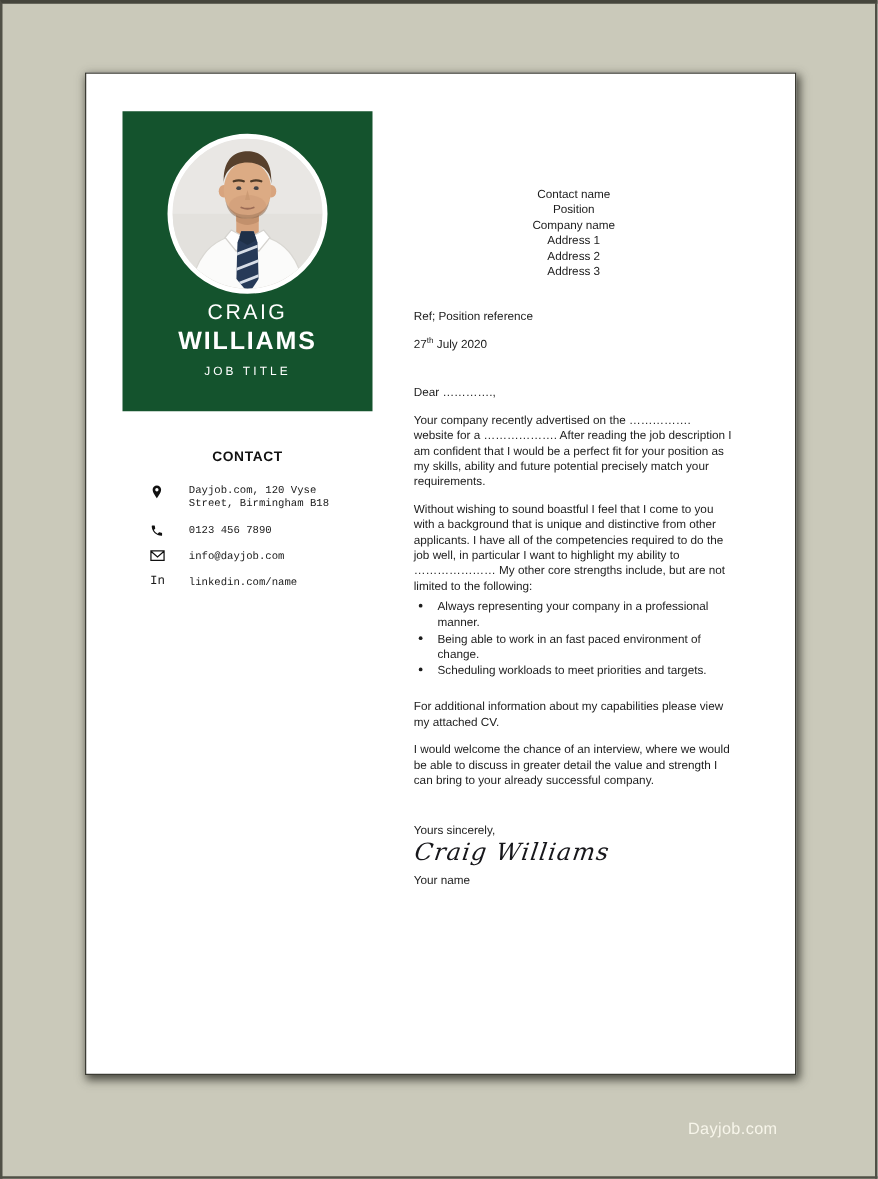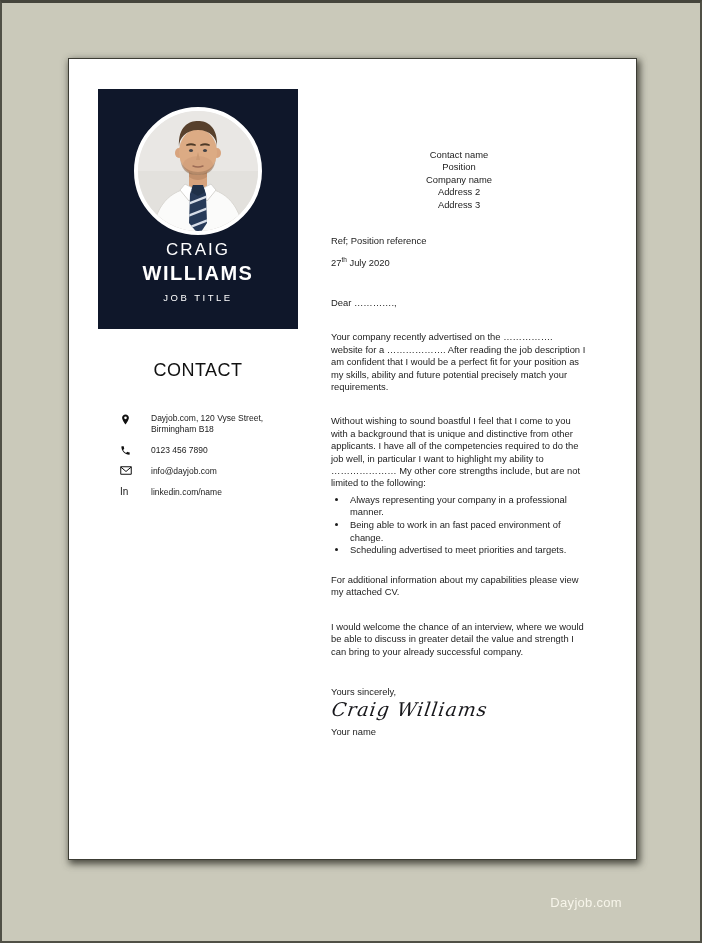--- a/index.html
+++ b/index.html
@@ -15,56 +15,56 @@
   .page {
     position:absolute; left:66px; top:55px; width:567px; height:800px;
     background:#ffffff;
     border:1px solid #3c3c34;
     box-shadow:2px 3px 7px 1px rgba(52,52,44,0.85);
   }
 
   
   .profile-box {
     position:absolute; left:29px; top:30px; width:200px; height:240px;
-    background:#0f172a;
+    background:#14532d;
   }
   .photo-ring {
     position:absolute; left:36px; top:18px; width:120px; height:120px;
     border:4px solid #ffffff; border-radius:50%;
     overflow:hidden; background:#e9e7e4;
   }
   .photo-ring svg { display:block; width:120px; height:120px; }
   .name-block { position:absolute; left:0; top:150px; width:200px; text-align:center; color:#ffffff; }
   .name-first { font-size:17px; letter-spacing:2px; font-weight:400; line-height:22px; }
   .name-last  { font-size:20px; letter-spacing:1.5px; font-weight:700; line-height:24px; }
   .job-title  { font-size:9.5px; letter-spacing:2.5px; font-weight:400; margin-top:7px; }
 
   .contact { position:absolute; left:29px; top:301px; width:200px; }
   .contact-heading {
-    text-align:center; font-size:18px; font-weight:400; color:#111111;
+    text-align:center; font-size:11px; font-weight:700; color:#111111;
     letter-spacing:0.5px;
   }
-  .contact-items { margin-top:32px; }
+  .contact-items { margin-top:15px;font-family:Liberation Mono, monospace; }
   .contact-row { display:flex; align-items:flex-start; margin-bottom:10px; }
   .contact-icon { width:13px; margin-left:22px; flex:none; display:flex; justify-content:flex-start; padding-top:0px; }
   .contact-icon svg { display:block; }
   .contact-text { margin-left:18px; font-size:8.5px; line-height:11px; color:#1a1a1a; width:120px; }
   .linkedin-glyph { font-size:10px; font-weight:400; color:#1a1a1a; line-height:10px; }
 
   
   .letter {
     position:absolute; left:262px; top:90px; width:256px;
     font-size:9.4px; line-height:12.4px; color:#1c1c1c;
   }
   .recipient div { white-space:nowrap;text-align:center; }
   .ref    { margin-top:24px; }
   .date   { margin-top:7px; }
   .date sup { font-size:6.5px; }
   .salutation { margin-top:27px; }
-  .para   { margin-top:22px; }
+  .para   { margin-top:9px; }
   ul.bullets { margin:4px 0 16px 4px; padding-left:13px; }
   ul.bullets li { margin-top:0.5px; padding-left:2px; }
   .para-after-bullets { margin-top:17px; }
   .closing    { margin-top:28px; }
   .signature  {
     margin-top:5px; font-family:"DejaVu Serif","Liberation Serif",serif;
     font-style:italic; font-size:19px; color:#17171b;
     transform:skewX(-8deg); transform-origin:left bottom; letter-spacing:1px;
   }
   .signoff    { margin-top:10px; }
@@ -181,38 +181,39 @@
 
     </div>
   </div>
 
   <div class="letter">
 
     <div class="recipient">
       <div>Contact name</div>
       <div>Position</div>
       <div>Company name</div>
+      <div>Address 1</div>
       <div>Address 2</div>
       <div>Address 3</div>
     </div>
 
     <div class="ref">Ref; Position reference</div>
 
     <div class="date"><span>27</span><sup>th</sup><span> July 2020</span></div>
 
     <div class="salutation">Dear ………….,</div>
 
     <div class="para">Your company recently advertised on the ……………. website for a ………………. After reading the job description I am confident that I would be a perfect fit for your position as my skills, ability and future potential precisely match your requirements.</div>
 
     <div class="para">Without wishing to sound boastful I feel that I come to you with a background that is unique and distinctive from other applicants. I have all of the competencies required to do the job well, in particular I want to highlight my ability to ………………… My other core strengths include, but are not limited to the following:</div>
 
     <ul class="bullets">
       <li>Always representing your company in a professional manner.</li>
       <li>Being able to work in an fast paced environment of change.</li>
-      <li>Scheduling advertised to meet priorities and targets.</li>
+      <li>Scheduling workloads to meet priorities and targets.</li>
     </ul>
 
     <div class="para para-after-bullets">For additional information about my capabilities please view my attached CV.</div>
 
     <div class="para">I would welcome the chance of an interview, where we would be able to discuss in greater detail the value and strength I can bring to your already successful company.</div>
 
 
     <div class="closing">Yours sincerely,</div>
 
     <div class="signature">Craig Williams</div>

